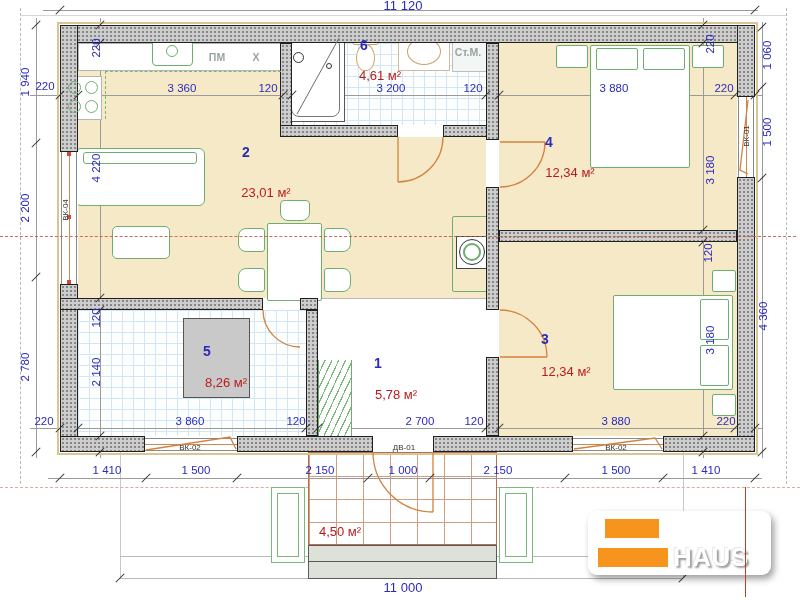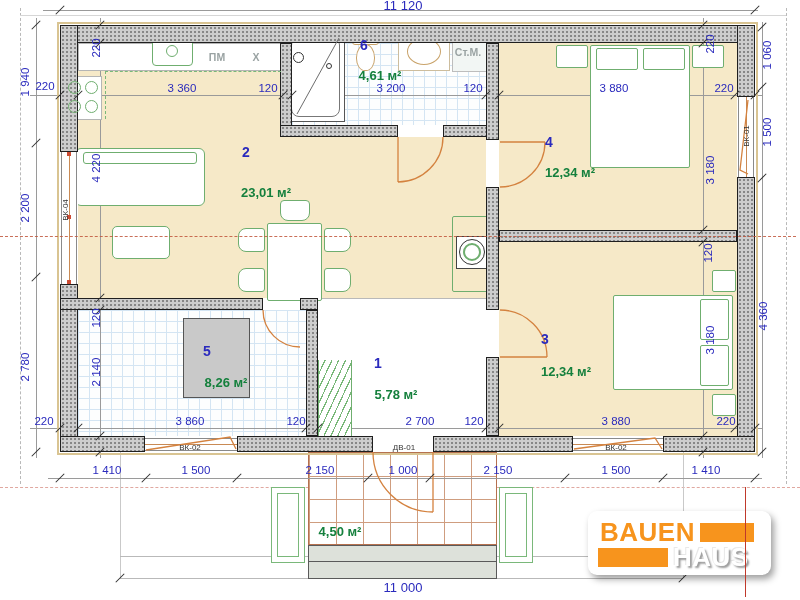--- a/index.html
+++ b/index.html
@@ -33,21 +33,21 @@
   .dline-h{position:absolute;border-top:1px solid #9a9a9a;z-index:2;}
   .dline-v{position:absolute;border-left:1px solid #9a9a9a;z-index:2;}
   .tk{position:absolute;width:12px;height:0;border-top:1.8px solid #2d2d2d;
       transform:translate(-50%,-50%) rotate(-45deg);z-index:9;}
   .dim,.vdim{position:absolute;color:#2a2abd;font-size:11.5px;white-space:nowrap;z-index:10;
              transform:translate(-50%,-50%);letter-spacing:0px;}
   .vdim{transform:translate(-50%,-50%) rotate(-90deg);}
   .big{font-size:13px;}
   .rnum{position:absolute;color:#2a2abd;font-size:14px;font-weight:700;z-index:10;
         transform:translate(-50%,-50%);}
-  .rarea{position:absolute;color:#15803d;font-size:13px;font-weight:700;white-space:nowrap;z-index:10;
+  .rarea{position:absolute;color:#b91c1c;font-size:13px;font-weight:400;white-space:nowrap;z-index:10;
          transform:translate(-50%,-50%);}
   .olab{position:absolute;color:#333;font-size:8px;white-space:nowrap;z-index:10;
         transform:translate(-50%,-50%);}
   .olab.rot{transform:translate(-50%,-50%) rotate(-90deg);}
   .alab{position:absolute;color:#9aa3a3;font-size:10.5px;font-weight:700;white-space:nowrap;z-index:10;
         transform:translate(-50%,-50%);}
   
   .dash-gray-v{position:absolute;border-left:1px dashed #b9b9b9;z-index:1;}
   .dash-gray-h{position:absolute;border-top:1px solid #d6d6d6;z-index:1;}
   .dash-pink-h{position:absolute;border-top:1px dashed #e0a8a0;z-index:1;}
@@ -302,21 +302,20 @@
       <path d="M 574 449 L 655 438 L 662 449"></path>
       <path d="M 748 100 L 740 170 L 748 174"></path>
     </g>
     <g fill="none" stroke="#6d6d6d" stroke-width="1">
       <path d="M 339 38 L 297 114"></path>
     </g>
   </svg>
 
   <div id="logo">
     <div class="row" style="left:12px;top:8px;">
-      <span class="t1">BAUEN</span>
       <div class="bar" style="width:54px;margin-left:5px;"></div>
     </div>
     <div class="row" style="left:10px;top:33px;">
       <div class="bar" style="width:70px;margin-right:5px;"></div>
       <span class="t2">HAUS</span>
     </div>
   </div>
 
 <div class="tk" style="left: 60px; top: 10px;"></div>
     <div class="tk" style="left: 755px; top: 10px;"></div>

